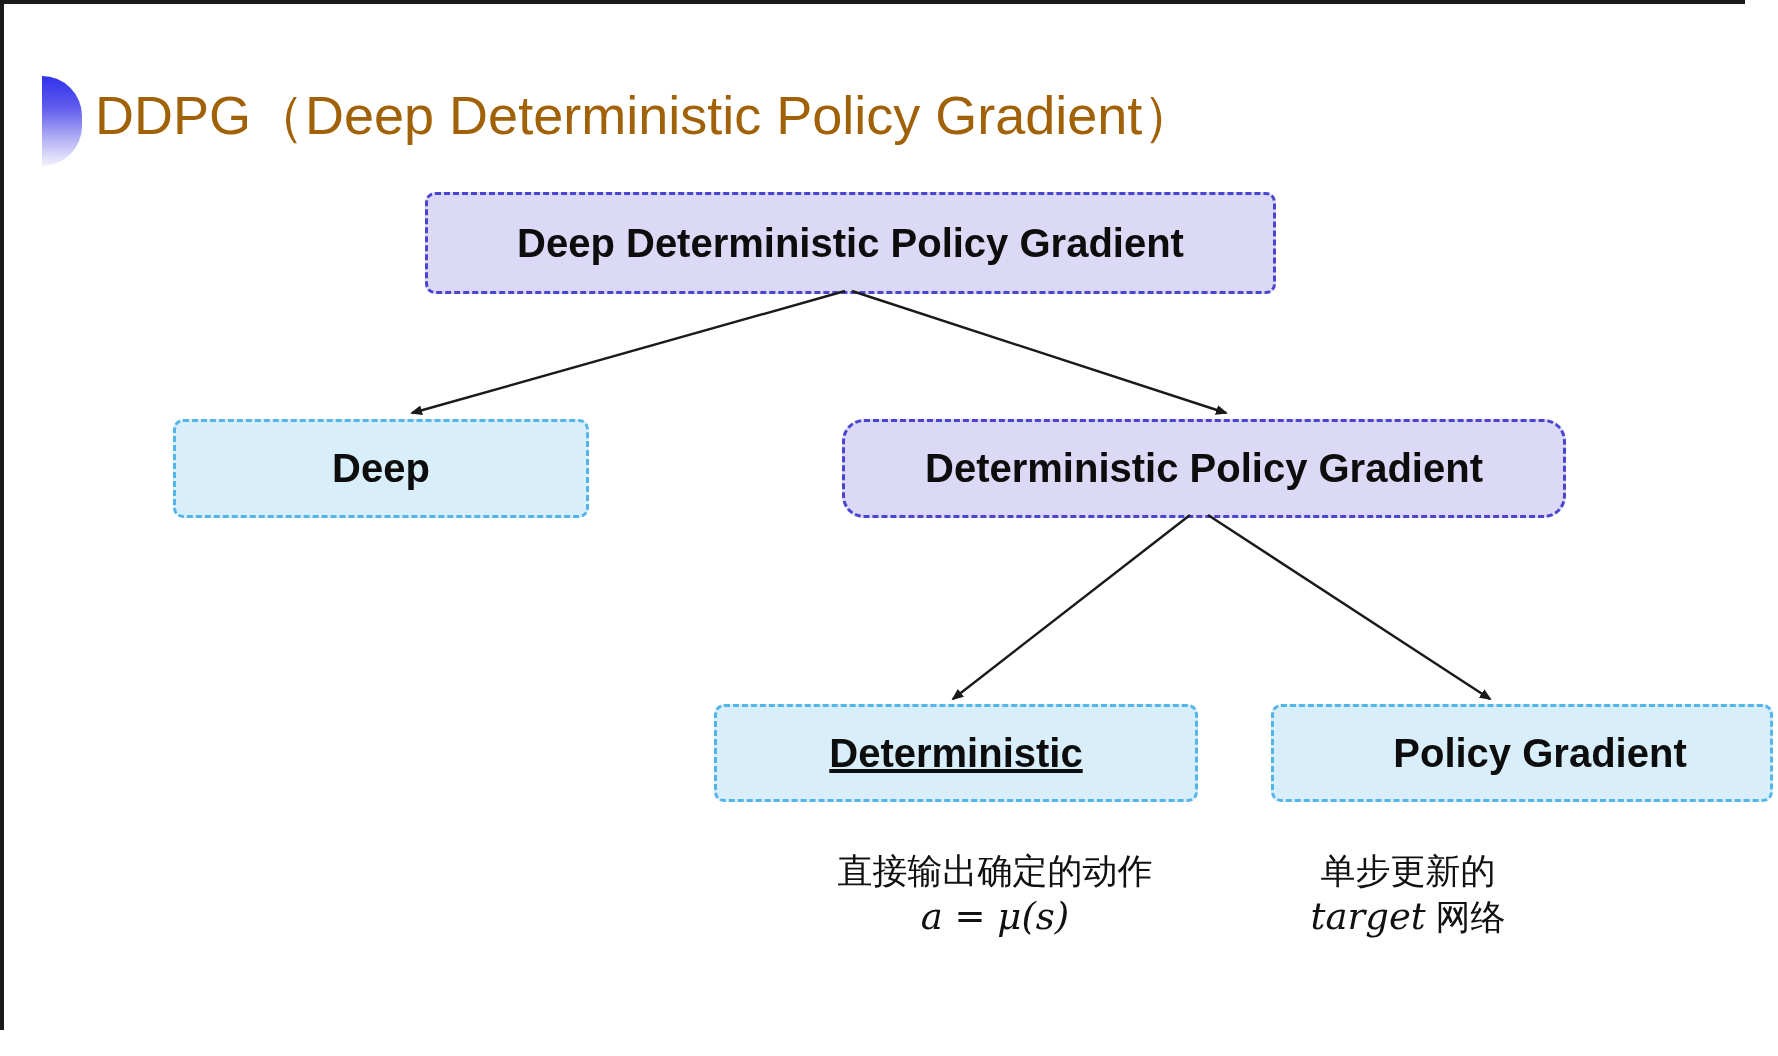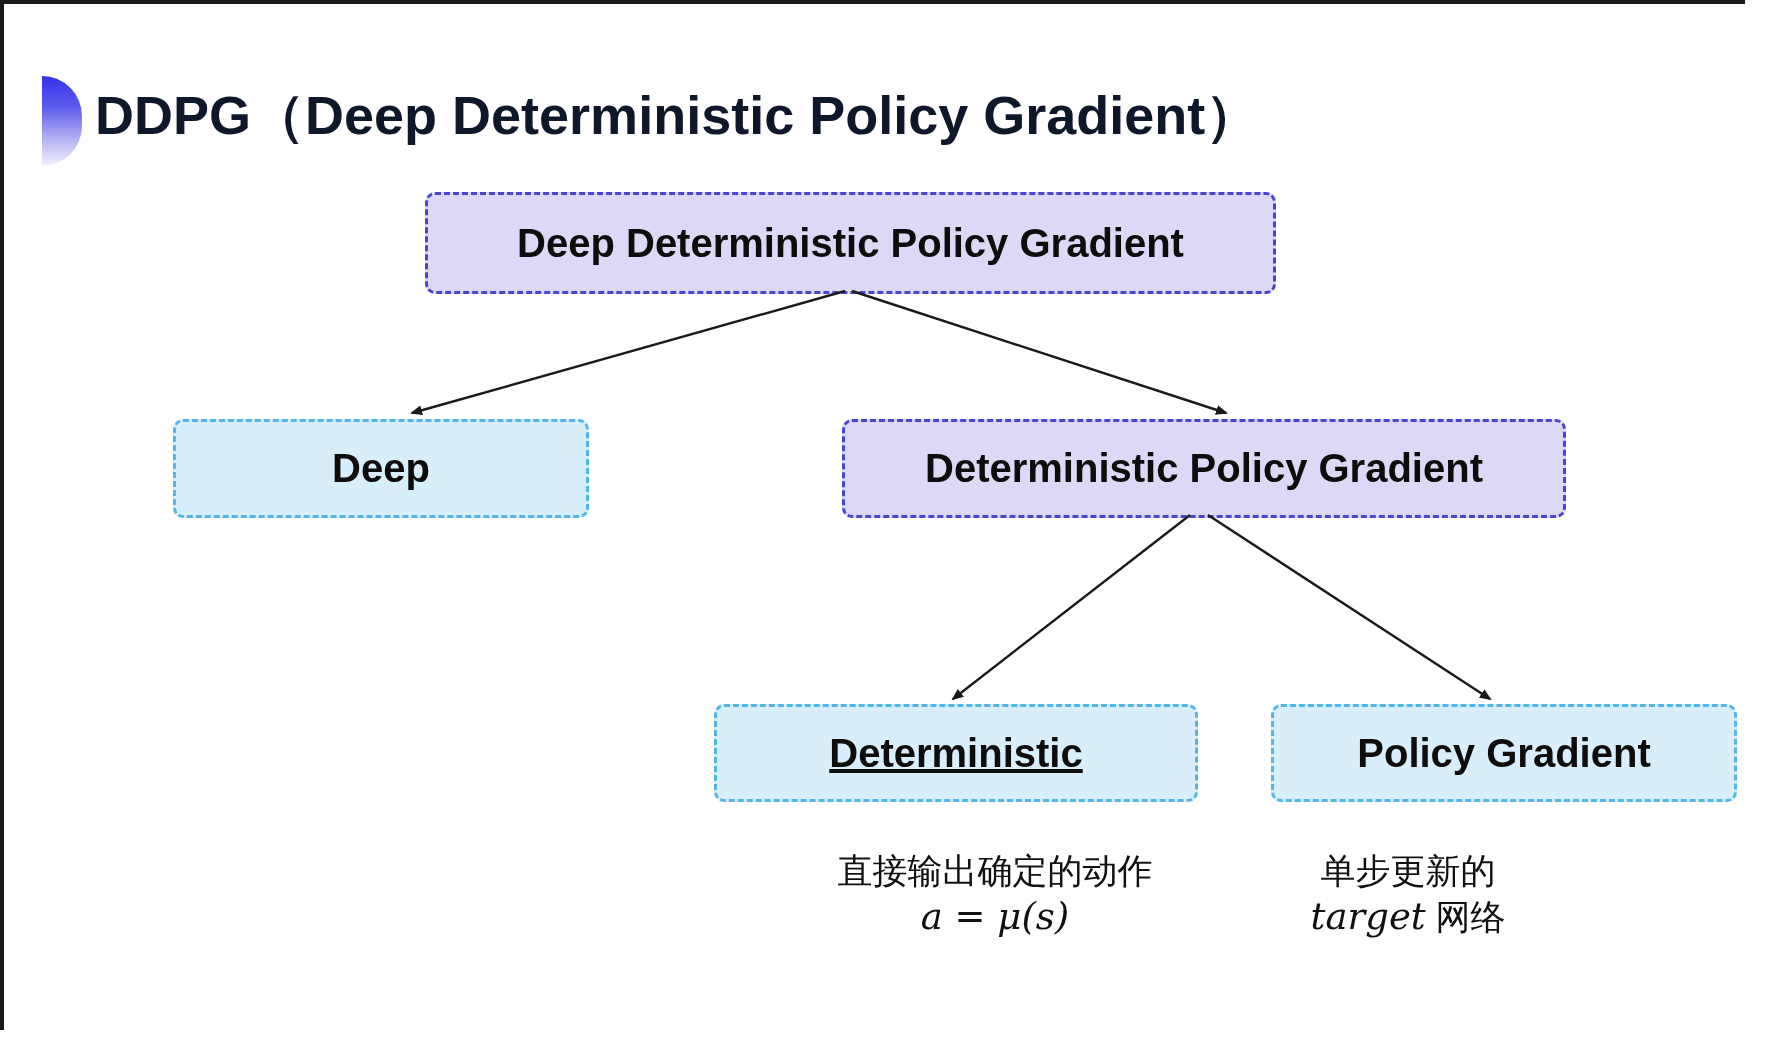--- a/index.html
+++ b/index.html
@@ -18,37 +18,37 @@
     position:absolute;left:0;top:0;width:4px;height:1030px;
     background:#1a1a1a;
   }
   .bullet{
     position:absolute;left:42px;top:76px;width:40px;height:90px;
     border-radius:0 45px 45px 0;
     background:linear-gradient(180deg,#3131ea 0%,#5f5cee 35%,#b9b6f5 72%,#f3f2fd 100%);
   }
   .page-title{
     position:absolute;left:95px;top:80px;
-    font-size:54px;font-weight:700;color:#0f172a;
+    font-size:54px;font-weight:400;color:#a16207;
     letter-spacing:0px;white-space:nowrap;
   }
   .node{
     position:absolute;
     display:flex;align-items:center;justify-content:center;
     border-radius:10px;
     font-size:40px;font-weight:600;color:#0d0d0d;
     text-align:center;white-space:nowrap;
   }
   .node.purple{background:#dcd9f6;border:3px dashed #4a45d0;align-items:center;}
   .node.cyan{background:#d9eefb;border:3px dashed #54b5e9;text-align:right;}
   #node-root{left:425px;top:192px;width:845px;height:96px;}
   #node-deep{left:173px;top:419px;width:410px;height:93px;}
-  #node-dpg{left:842px;top:419px;width:718px;height:93px;}
+  #node-dpg{left:842px;top:419px;width:718px;height:93px;border-radius:22px;}
   #node-det{left:714px;top:704px;width:478px;height:92px;text-decoration:underline;}
-  #node-pg{left:1271px;top:704px;width:460px;height:92px;}
+  #node-pg{left:1271px;top:704px;width:460px;height:92px;padding-left:36px;}
   #arrow-layer{
     position:absolute;left:0;top:0;width:1778px;height:1056px;
     pointer-events:none;
   }
   .note{
     position:absolute;text-align:center;color:#111;
   }
   .note .cjk{
     font-size:35px;font-weight:500;
     font-family:"Liberation Sans", sans-serif;

